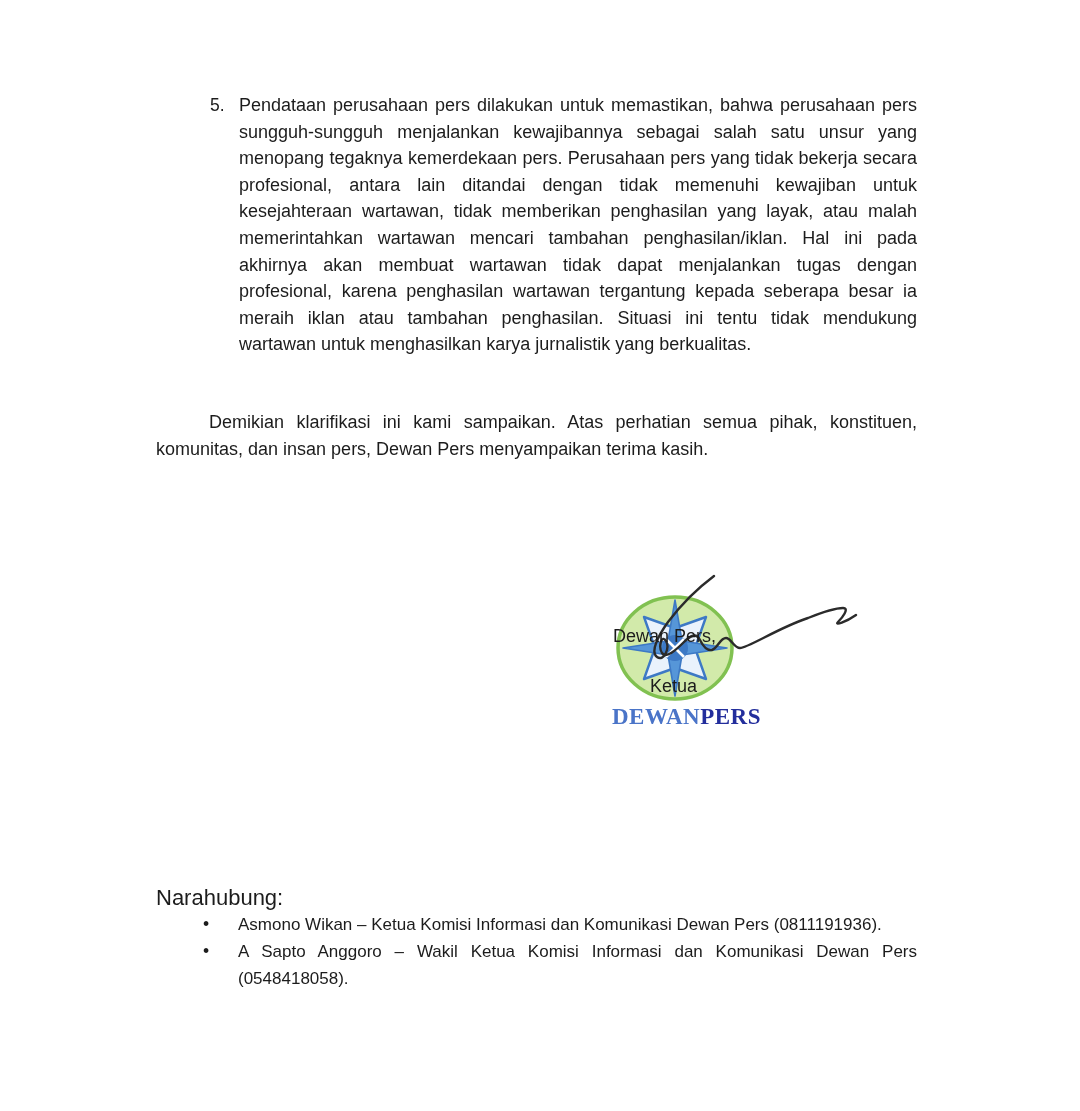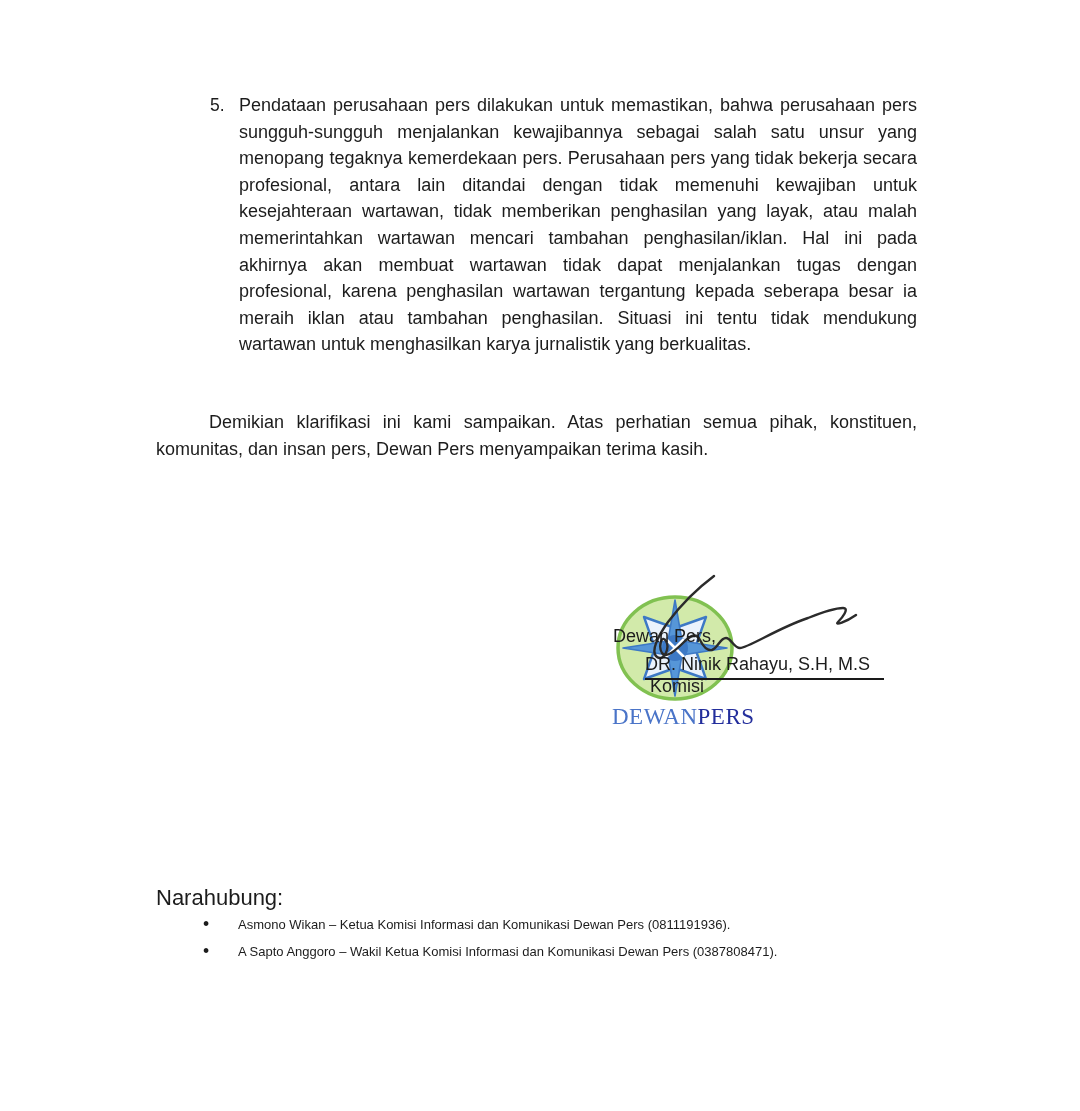--- a/index.html
+++ b/index.html
@@ -23,33 +23,33 @@
   .closing { position:absolute; left:156px; top:409px; width:761px; text-indent:53px; }
 
   
   .sig-line { position:absolute; font-size:18px; line-height:24px; z-index:3; white-space:nowrap; }
   .place-date { left:647px; top:550px; }
   .org-line   { left:613px; top:578px;margin-top:46px; }
   .name-line  { left:645px; top:652px; border-bottom:2.5px solid #1a1a1a; padding:0 14px 2px 0; }
   .title-line { left:650px; top:674px; }
   .logo-text  { position:absolute; left:612px; top:704px; z-index:3;
                 font-family:"Liberation Serif","DejaVu Serif",serif;
-                font-weight:normal; font-size:23px; letter-spacing:0.5px; white-space:nowrap; }
+                font-weight:bold; font-size:23px; letter-spacing:0.5px; white-space:nowrap; }
   .logo-dewan { color:#4a74c8; }
   .logo-pers  { color:#232e9c; }
 
   .stamp-svg { position:absolute; left:614px; top:595px; z-index:1; opacity:0.93; }
   .signature-svg { position:absolute; left:598px; top:566px; z-index:2; }
 
   
   .contacts-heading { position:absolute; left:156px; top:884px; font-size:22px; line-height:27px; }
   .contacts-list { position:absolute; left:203px; top:911px; width:714px; }
   .contact-item { display:flex; }
   .contact-bullet { width:35px; flex:none; font-size:17.5px; line-height:27px; }
-  .contact-text { flex:1; font-size:13px; line-height:27px; text-align:justify; }
+  .contact-text { flex:1; font-size:17px; line-height:27px; text-align:justify; }
 </style>
 </head>
 <body>
 
 <div class="page">
 
   <div class="item5">
     <div class="item5-num">5.</div>
     <div class="item5-text body-text">Pendataan perusahaan pers dilakukan untuk memastikan, bahwa perusahaan pers sungguh-sungguh menjalankan kewajibannya sebagai salah satu unsur yang menopang tegaknya kemerdekaan pers. Perusahaan pers yang tidak bekerja secara profesional, antara lain ditandai dengan tidak memenuhi kewajiban untuk kesejahteraan wartawan, tidak memberikan penghasilan yang layak, atau malah memerintahkan wartawan mencari tambahan penghasilan/iklan. Hal ini pada akhirnya akan membuat wartawan tidak dapat menjalankan tugas dengan profesional, karena penghasilan wartawan tergantung kepada seberapa besar ia meraih iklan atau tambahan penghasilan. Situasi ini tentu tidak mendukung wartawan untuk menghasilkan karya jurnalistik yang berkualitas.</div>
   </div>
@@ -67,30 +67,29 @@
   </svg>
 
   <svg class="signature-svg" width="292" height="108" viewBox="0 0 292 108">
     <path d="M116,10 C100,22 82,40 70,56 C60,70 52,86 59,91 C66,96 72,82 68,75
              C64,68 60,80 64,87 C68,93 78,84 86,76 C92,70 98,66 102,74
              C105,80 109,85 114,84 C120,82 122,72 128,72 C133,72 136,82 142,82
              C150,82 180,62 210,52 C220,48 238,42 245,42 C252,42 244,52 240,56
              C236,60 248,56 258,49" fill="none" stroke-linecap="round" stroke-linejoin="round" stroke-width="2.4" stroke="#2b2b2b"></path>
   </svg>
 
-  <div class="sig-line name-line">DR. Ninik Rahayu, S.H, M.S</div>
-  <div class="sig-line title-line">Komisi</div>
+  <div class="sig-line title-line">Ketua</div>
 
   <div class="logo-text"><span class="logo-dewan">DEWAN</span><span class="logo-pers">PERS</span></div>
 
   <div class="contacts-heading">Narahubung:</div>
   <div class="contacts-list">
     <div class="contact-item">
       <div class="contact-bullet">•</div>
       <div class="contact-text">Asmono Wikan – Ketua Komisi Informasi dan Komunikasi Dewan Pers (0811191936).</div>
     </div>
     <div class="contact-item">
       <div class="contact-bullet">•</div>
-      <div class="contact-text">A Sapto Anggoro – Wakil Ketua Komisi Informasi dan Komunikasi Dewan Pers (0387808471).</div>
+      <div class="contact-text">A Sapto Anggoro – Wakil Ketua Komisi Informasi dan Komunikasi Dewan Pers (0548418058).</div>
     </div>
   </div>
 
 </div>
 
 </body></html>

